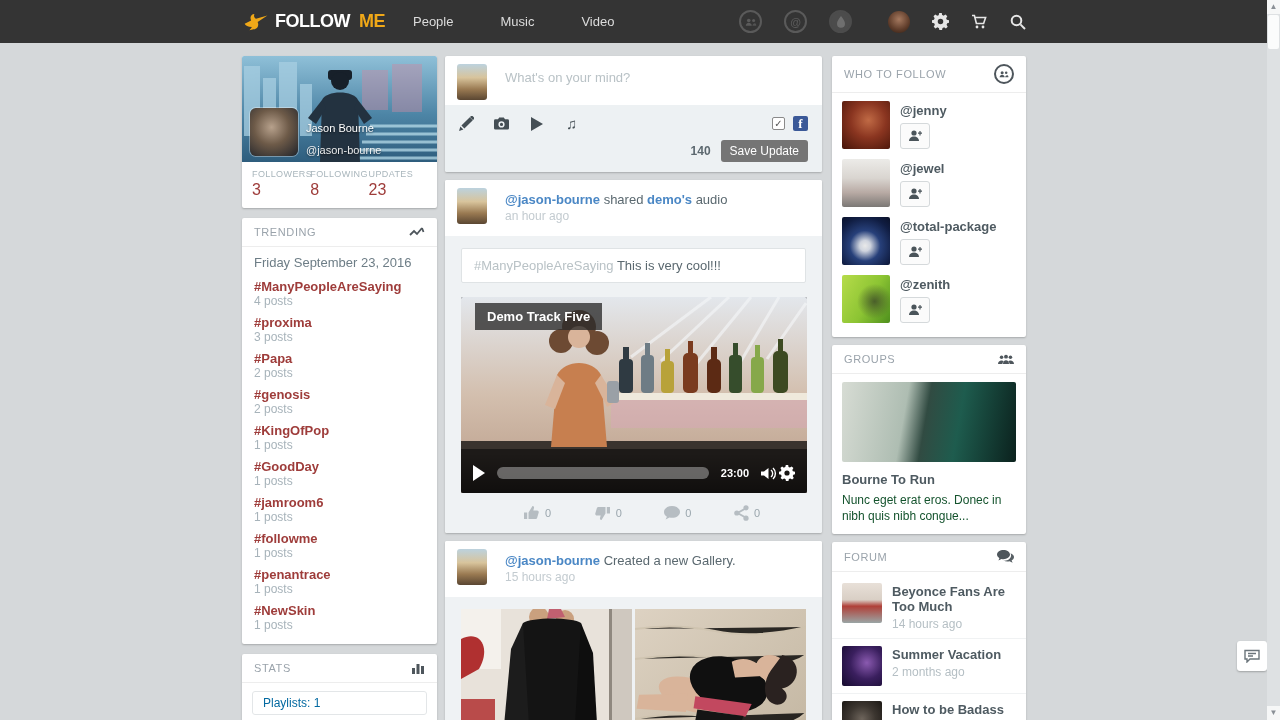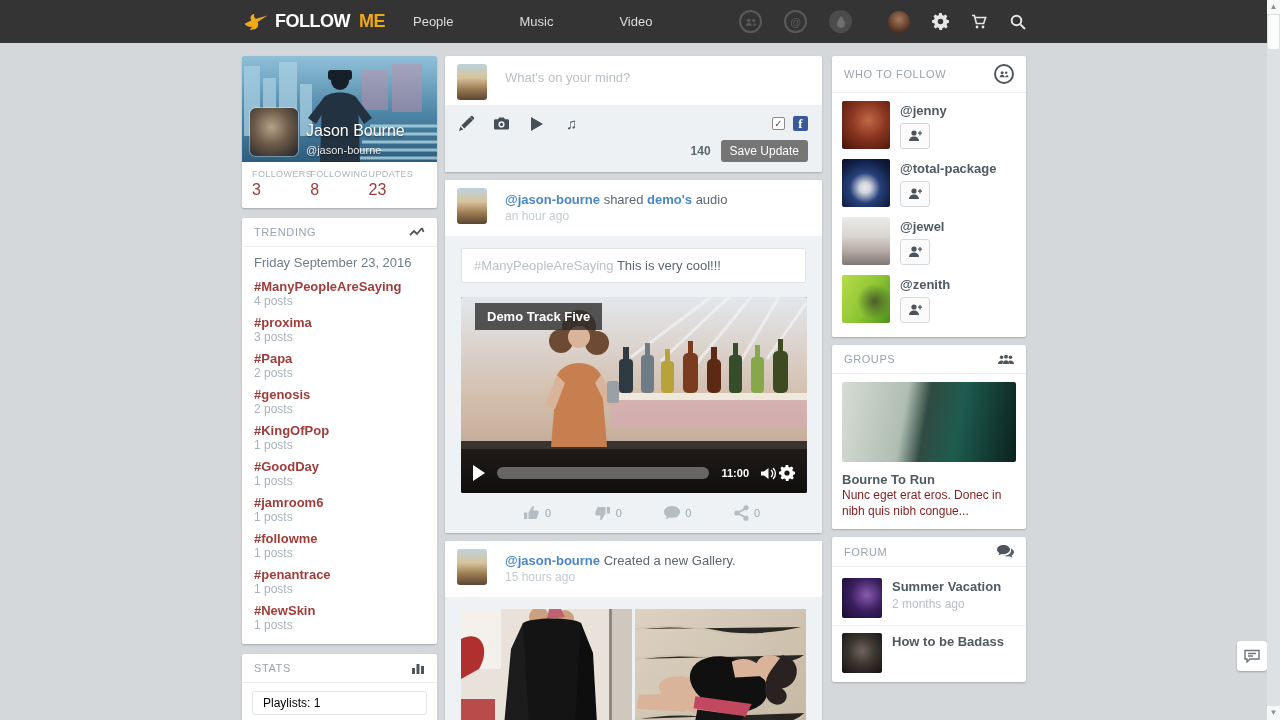--- a/index.html
+++ b/index.html
@@ -5,21 +5,21 @@
   * { margin:0; padding:0; box-sizing:border-box; }
   html,body { width:1280px; height:720px; overflow:hidden; }
   body { font-family:"Liberation Sans", sans-serif; background:#d5d8da; position:relative; }
 
   
   .navbar { position:absolute; top:0; left:0; width:1280px; height:43px; background:#343434; display:flex; align-items:center; z-index:5; }
   .nav-inner { display:flex; align-items:center; width:100%; padding-left:243px; padding-right:254px; }
   .brand { display:flex; align-items:center; gap:6px; }
   .brand-word1 { color:#ffffff; font-weight:bold; font-size:18px; letter-spacing:-0.5px; }
   .brand-word2 { color:#f0a818; font-weight:bold; font-size:18px; letter-spacing:-0.5px; margin-left:3px; }
-  .nav-links { display:flex; margin-left:28px; gap:66px; }
+  .nav-links { display:flex; margin-left:28px; gap:47px; }
   .nav-link { color:#dcdcdc; font-size:13px; cursor:pointer; }
   .nav-right { margin-left:auto; display:flex; align-items:center; gap:22px; }
   .muted-circle { width:23px; height:23px; border-radius:50%; border:2px solid #5a5a5a; color:#5a5a5a; display:flex; align-items:center; justify-content:center; font-size:11px; font-weight:bold; }
   .muted-circle.filled { background:#4c4c4c; border-color:#4c4c4c; color:#6f6f6f; }
   .nav-avatar { width:22px; height:22px; border-radius:50%; background:radial-gradient(circle at 50% 38%, #a5795f 0%, #5e3c2a 60%, #2e1d14 100%); margin-left:14px; }
   .nav-ico { color:#e6e6e6; display:flex; align-items:center; }
 
   
   .card { background:#ffffff; border-radius:2px; box-shadow:0 1px 2px rgba(0,0,0,.22); overflow:hidden; }
   .card-header { display:flex; align-items:center; justify-content:space-between; padding:8px 12px; border-bottom:1px solid #ededed; }
@@ -28,37 +28,37 @@
 
   
   .col-left   { position:absolute; left:242px; top:56px; width:195px; }
   .col-center { position:absolute; left:445px; top:56px; width:377px; }
   .col-right  { position:absolute; left:832px; top:56px; width:194px; }
 
   
   .cover { position:relative; height:106px; }
   .cover svg { display:block; }
   .cover-avatar { position:absolute; left:8px; top:52px; width:48px; height:48px; border-radius:6px; background:radial-gradient(circle at 45% 40%, #b7a18c 0%, #6d5a48 45%, #20232a 100%); box-shadow:0 0 0 1px rgba(255,255,255,.35); }
-  .cover-name { position:absolute; left:64px; top:66px; color:#fff; font-size:16px; text-shadow:0 1px 2px rgba(0,0,0,.55); }
+  .cover-name { position:absolute; left:64px; top:66px; color:#fff; font-size:11px; text-shadow:0 1px 2px rgba(0,0,0,.55); }
   .cover-handle { position:absolute; left:64px; top:88px; color:rgba(255,255,255,.9); font-size:11px; text-shadow:0 1px 2px rgba(0,0,0,.55); }
   .pstats { display:flex; padding:7px 10px 9px; }
   .pstat { width:33.3%; }
   .pstat-label { font-size:9px; letter-spacing:.4px; color:#a9b6bc; text-transform:uppercase; }
   .pstat-value { font-size:16px; color:#9e3c3a; margin-top:2px; }
 
   
   .trend-body { padding:8px 12px 6px; }
   .trend-date { font-size:13px; color:#6d7d86; margin-bottom:8px; }
   .trend-item { margin-bottom:6px; }
   .trend-tag { font-size:13px; font-weight:bold; color:#9e3c3a; line-height:17px; cursor:pointer; }
   .trend-count { font-size:12px; color:#a7b3ba; line-height:13px; }
 
   
   .stats-body { padding:8px 10px; }
-  .stats-item { border:1px solid #e3e6e8; border-radius:3px; padding:0 10px; height:24px; line-height:22px; font-size:12px; color:#000000; margin-bottom:7px; background:#fff; }
+  .stats-item { border:1px solid #e3e6e8; border-radius:3px; padding:0 10px; height:24px; line-height:22px; font-size:12px; color:#0369a1; margin-bottom:7px; background:#fff; }
 
   
   .composer-top { display:flex; padding:8px 12px; height:49px; }
   .mini-avatar { width:30px; height:36px; border-radius:3px; flex:none; background:linear-gradient(180deg,#bcd2de 0%,#d8c49c 38%,#9a7a52 70%,#5a4632 100%); }
   .composer-input { border:none; outline:none; resize:none; flex:1; margin-left:18px; font-family:"Liberation Sans",sans-serif; font-size:13px; color:#5a686f; padding-top:6px; background:transparent; }
   .composer-input::placeholder { color:#b9c2c6; }
   .composer-tools { background:#edf1f3; padding:11px 14px 10px; height:67px; }
   .tool-row { display:flex; align-items:center; }
   .tool-ico { color:#454f55; margin-right:20px; width:15px; text-align:center; cursor:pointer; display:flex; justify-content:center; }
   .note-glyph { font-size:15px; line-height:15px; }
@@ -103,21 +103,21 @@
   .wtf-handle { font-size:13px; font-weight:bold; color:#4e5a61; }
   .wtf-btn { margin-top:5px; width:30px; height:26px; background:#fbfbfb; border:1px solid #d5d9db; border-radius:3px; display:flex; align-items:center; justify-content:center; color:#4a545a; cursor:pointer; }
   .av-jenny { background:radial-gradient(circle at 55% 40%, #c06a45 0%, #8a3520 45%, #451408 100%); }
   .av-jewel { background:linear-gradient(180deg,#ecebe8 0%,#d9d5d0 40%,#b8aaa4 70%,#7b7875 100%); }
   .av-total { background:radial-gradient(circle at 48% 60%, #e9e9e9 0%, #cfd4de 14%, #27407a 40%, #101d42 75%, #0a1128 100%); }
   .av-zenith { background:radial-gradient(circle at 68% 55%, #4a5f2a 0%, rgba(74,95,42,0) 42%), linear-gradient(120deg,#b6dc4a 0%,#8cc433 55%,#4e8f1d 100%); }
 
   .groups-body { padding:8px 10px 10px; }
   .group-img { width:174px; height:80px; border-radius:2px; background:linear-gradient(100deg,#d7dcd4 0%,#aebdb2 36%,#314b42 48%,#1e5c4e 66%,#0b211d 100%); }
   .group-name { font-size:13px; font-weight:bold; color:#4e5a61; margin-top:10px; }
-  .group-desc { font-size:12px; color:#7f1d1d; line-height:16px; }
+  .group-desc { font-size:12px; color:#14532d; line-height:16px; margin-top:5px; }
 
   .forum-list { padding:4px 0 2px; }
   .forum-item { display:flex; padding:7px 10px; border-bottom:1px solid #f0f2f3; }
   .forum-item:last-child { border-bottom:none; }
   .forum-thumb { width:40px; height:40px; border-radius:2px; flex:none; }
   .ft-1 { background:linear-gradient(180deg,#e8e0d8 0%,#d9cfc5 42%,#b04038 58%,#9aa5a5 100%); }
   .ft-2 { background:radial-gradient(circle at 62% 42%, #8a5ab0 0%, #3a1f5e 48%, #150b2e 100%); }
   .ft-3 { background:radial-gradient(circle at 50% 45%, #6e655c 0%, #3c3630 45%, #15120f 100%); }
   .forum-text { margin-left:10px; padding-top:1px; }
   .forum-title { font-size:13px; font-weight:bold; color:#4e5a61; line-height:15px; }
@@ -440,21 +440,21 @@
             <path d="M96 78 C104 62 132 62 140 78 L146 150 L90 150 Z" fill="#c77f4f"></path>
             <path d="M96 78 L84 108 L94 112 L104 86 Z" fill="#d9b49a"></path>
             <path d="M140 78 L156 104 L146 110 L134 86 Z" fill="#d9b49a"></path>
             <rect x="146" y="84" width="12" height="22" rx="3" fill="#9aa0a6"></rect>
           </g>
         </svg>
         <div class="media-title">Demo Track Five</div>
         <div class="player-bar">
           <span class="play-tri"></span>
           <span class="progress"></span>
-          <span class="player-time">11:00</span>
+          <span class="player-time">23:00</span>
           <span class="player-ico">
             <svg width="16" height="13" viewBox="0 0 16 13" fill="currentColor">
                 <path d="M0 4.5 h3 L7.5 1 v11 L3 8.5 H0 Z"></path>
                 <path d="M10 3 a4.5 4.5 0 0 1 0 7" fill="none" stroke="currentColor" stroke-width="1.4"></path>
                 <path d="M12 1 a7.5 7.5 0 0 1 0 11" fill="none" stroke="currentColor" stroke-width="1.4"></path>
               </svg>
           </span>
           <span class="player-ico">
             <svg width="16" height="16" viewBox="0 0 16 16" fill="currentColor">
                 <path d="M16 9.2V6.8l-2.1-.5a6 6 0 0 0-.6-1.4l1.1-1.8-1.7-1.7-1.8 1.1c-.4-.3-.9-.5-1.4-.6L9.2 0H6.8l-.5 2.1c-.5.1-1 .3-1.4.6L3.1 1.4 1.4 3.1l1.1 1.8c-.3.4-.5.9-.6 1.4L0 6.8v2.4l2.1.5c.1.5.3 1 .6 1.4l-1.1 1.8 1.7 1.7 1.8-1.1c.4.3.9.5 1.4.6l.5 2.1h2.4l.5-2.1c.5-.1 1-.3 1.4-.6l1.8 1.1 1.7-1.7-1.1-1.8c.3-.4.5-.9.6-1.4zM8 10.6A2.6 2.6 0 1 1 8 5.4a2.6 2.6 0 0 1 0 5.2z"></path>
@@ -587,36 +587,36 @@
           <div class="wtf-btn">
             <svg width="13" height="12" viewBox="0 0 13 12" fill="currentColor">
                 <circle cx="5" cy="3" r="2.6"></circle>
                 <path d="M0 11 c0-2.8 2.2-4.6 5-4.6 s5 1.8 5 4.6 Z"></path>
                 <path d="M9.6 2.6 h1.4 V1 h1.2 v1.6 h1.4 v1.2 h-1.4 v1.6 h-1.2 V3.8 h-1.4 Z" transform="translate(-0.6 0)"></path>
               </svg>
           </div>
         </div>
       </div>
       <div class="wtf-item">
-        <div class="wtf-avatar av-total"></div>
+        <div class="wtf-avatar av-jewel"></div>
         <div class="wtf-right">
-          <div class="wtf-handle">@total-package</div>
+          <div class="wtf-handle">@jewel</div>
           <div class="wtf-btn">
             <svg width="13" height="12" viewBox="0 0 13 12" fill="currentColor">
                 <circle cx="5" cy="3" r="2.6"></circle>
                 <path d="M0 11 c0-2.8 2.2-4.6 5-4.6 s5 1.8 5 4.6 Z"></path>
                 <path d="M9.6 2.6 h1.4 V1 h1.2 v1.6 h1.4 v1.2 h-1.4 v1.6 h-1.2 V3.8 h-1.4 Z" transform="translate(-0.6 0)"></path>
               </svg>
           </div>
         </div>
       </div>
       <div class="wtf-item">
-        <div class="wtf-avatar av-jewel"></div>
+        <div class="wtf-avatar av-total"></div>
         <div class="wtf-right">
-          <div class="wtf-handle">@jewel</div>
+          <div class="wtf-handle">@total-package</div>
           <div class="wtf-btn">
             <svg width="13" height="12" viewBox="0 0 13 12" fill="currentColor">
                 <circle cx="5" cy="3" r="2.6"></circle>
                 <path d="M0 11 c0-2.8 2.2-4.6 5-4.6 s5 1.8 5 4.6 Z"></path>
                 <path d="M9.6 2.6 h1.4 V1 h1.2 v1.6 h1.4 v1.2 h-1.4 v1.6 h-1.2 V3.8 h-1.4 Z" transform="translate(-0.6 0)"></path>
               </svg>
           </div>
         </div>
       </div>
       <div class="wtf-item">
@@ -661,20 +661,27 @@
       <span class="card-title">Forum</span>
       <span class="card-header-icon">
         <svg width="17" height="13" viewBox="0 0 17 13" fill="currentColor">
             <path d="M6.5 0 C10 0 13 2 13 4.6 S10 9.2 6.5 9.2 c-.7 0-1.4-.1-2-.3 L1.4 10.4 2.4 8.2 C.9 7.3 0 6 0 4.6 0 2 3 0 6.5 0 Z"></path>
             <path d="M14 3.4 c1.8.7 3 2 3 3.6 0 1.4-.9 2.7-2.4 3.6 l1 2.2 -3.1-1.5 c-.6.2-1.3.3-2 .3 -1.5 0-2.9-.4-4-1 1.2.2 2.5.1 3.7-.3 2.3-.8 3.9-2.6 3.9-4.7 0-.8-.2-1.5-.6-2.2 Z" opacity=".95"></path>
           </svg>
       </span>
     </div>
     <div class="forum-list">
       <div class="forum-item">
+        <div class="forum-thumb ft-1"></div>
+        <div class="forum-text">
+          <div class="forum-title">Beyonce Fans Are Too Much</div>
+          <div class="forum-time">14 hours ago</div>
+        </div>
+      </div>
+      <div class="forum-item">
         <div class="forum-thumb ft-2"></div>
         <div class="forum-text">
           <div class="forum-title">Summer Vacation</div>
           <div class="forum-time">2 months ago</div>
         </div>
       </div>
       <div class="forum-item">
         <div class="forum-thumb ft-3"></div>
         <div class="forum-text">
           <div class="forum-title">How to be Badass</div>

